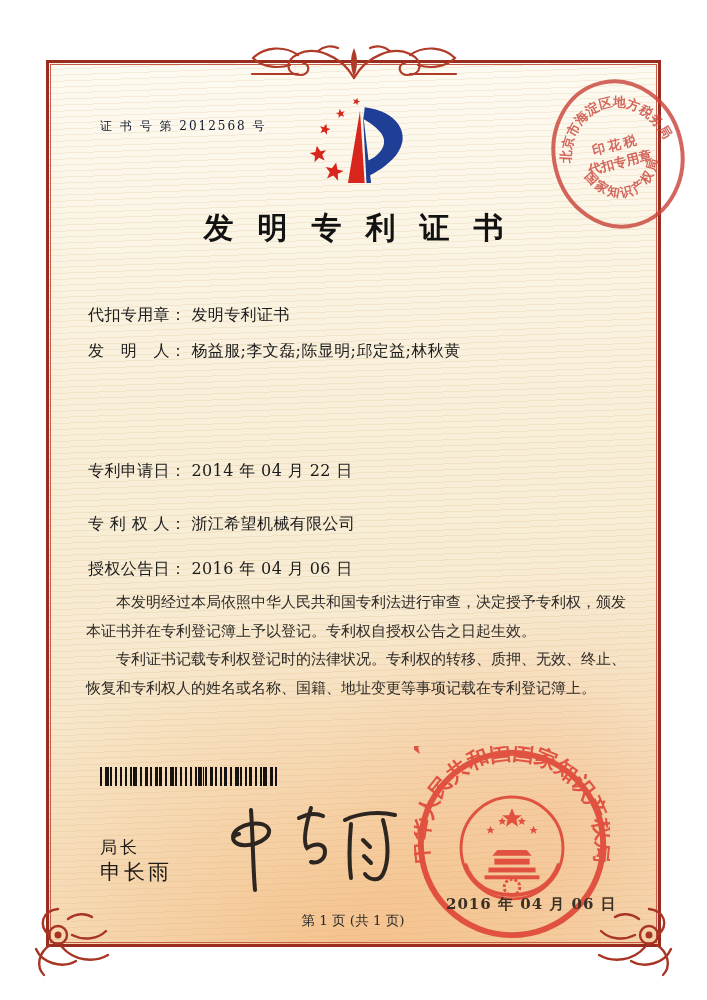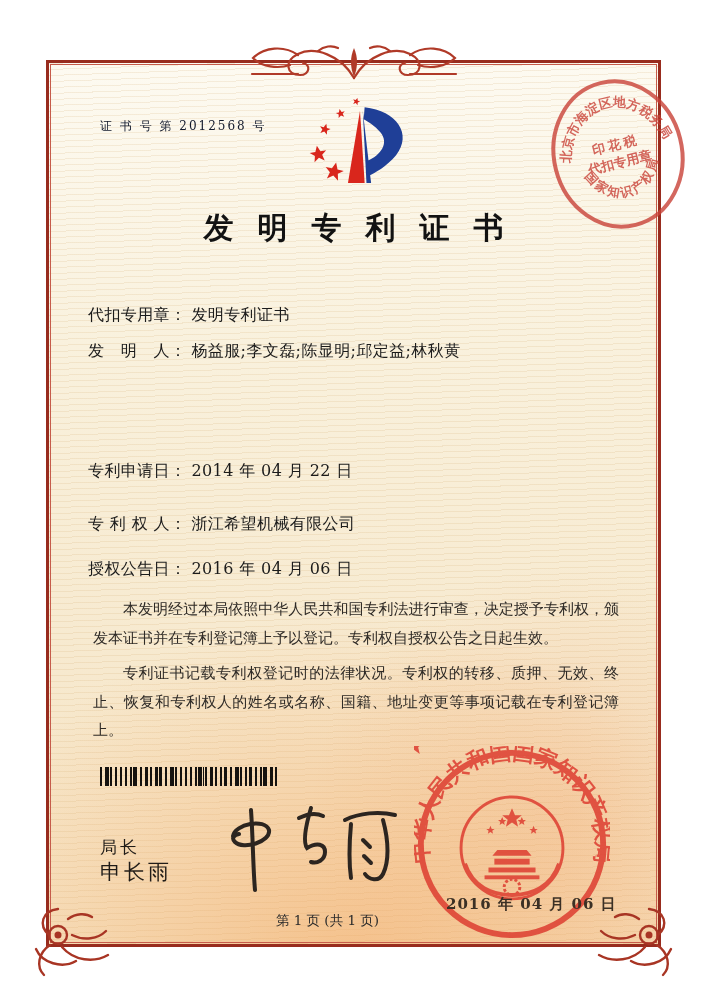--- a/index.html
+++ b/index.html
@@ -16,33 +16,33 @@
   .paper::before{content:"";position:absolute;inset:1px;border:1px solid #c65b4a;}
   .cert-no{position:absolute;left:72px;top:118px;font-size:12px;color:#0f172a;letter-spacing:2px;margin-left:28px;}
   .logo{position:absolute;left:286px;top:90px;width:148px;height:112px;}
   .title{position:absolute;left:0;top:208px;width:707px;text-align:center;font-size:30px;
          font-weight:600;color:#121212;letter-spacing:24px;padding-left:24px;box-sizing:border-box;}
   .frow{position:absolute;left:88px;width:545px;font-size:16px;color:#1b1b1b;letter-spacing:.4px;}
   .flabel{display:inline-block;width:82px;text-align:justify;text-align-last:justify;}
   .fcolon{padding-right:5px;}
   .paras{position:absolute;left:86px;top:588px;width:540px;font-size:15px;line-height:28.5px;
          color:#2e2a26;text-align:justify;}
-  .paras p{margin:7px;text-indent:2em;}
+  .paras p{margin:0;text-indent:2em;}
   .barcode{position:absolute;left:100px;top:767px;width:177px;height:19px;
     background:
       repeating-linear-gradient(90deg,#15120f 0 2px,rgba(0,0,0,0) 2px 5px),
       repeating-linear-gradient(90deg,rgba(0,0,0,0) 0 7px,#15120f 7px 9px,rgba(0,0,0,0) 9px 13px),
       repeating-linear-gradient(90deg,rgba(0,0,0,0) 0 11px,#15120f 11px 12px,rgba(0,0,0,0) 12px 23px);}
   .director-title{position:absolute;left:100px;top:836px;font-size:17px;color:#201c18;letter-spacing:3px;}
   .director-name{position:absolute;left:100px;top:858px;font-size:21px;color:#201c18;letter-spacing:3px;}
   .signature{position:absolute;left:213px;top:798px;width:190px;height:95px;}
   .seal{position:absolute;left:414px;top:746px;width:196px;height:196px;}
   .seal-date{position:absolute;left:446px;top:895px;font-size:15px;font-weight:600;
              color:#3b3025;letter-spacing:1px;z-index:5;}
-  .footer{position:absolute;left:0;top:912px;width:655px;text-align:center;font-size:13.5px;color:#2b2b2b;}
+  .footer{position:absolute;left:0;top:912px;width:706px;text-align:center;font-size:13.5px;color:#2b2b2b;}
   .tax-stamp{position:absolute;left:548px;top:74px;width:140px;height:160px;transform:rotate(-14deg);}
   .crest{position:absolute;left:248px;top:40px;width:212px;height:42px;}
   .flourish-left{position:absolute;left:28px;top:905px;width:90px;height:75px;}
   .flourish-right{position:absolute;right:28px;top:905px;width:90px;height:75px;transform:scaleX(-1);}
 </style>
 </head>
 <body>
 
 <div class="page">
 

